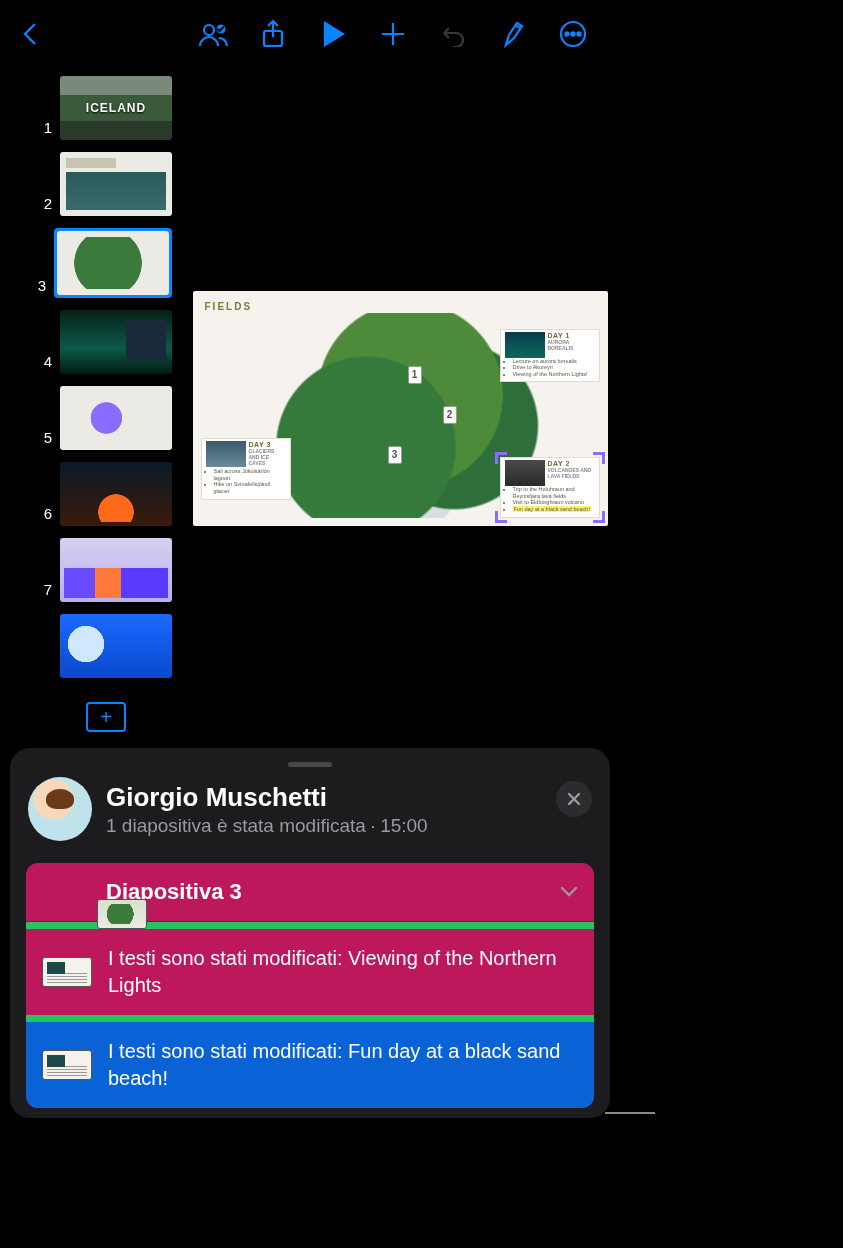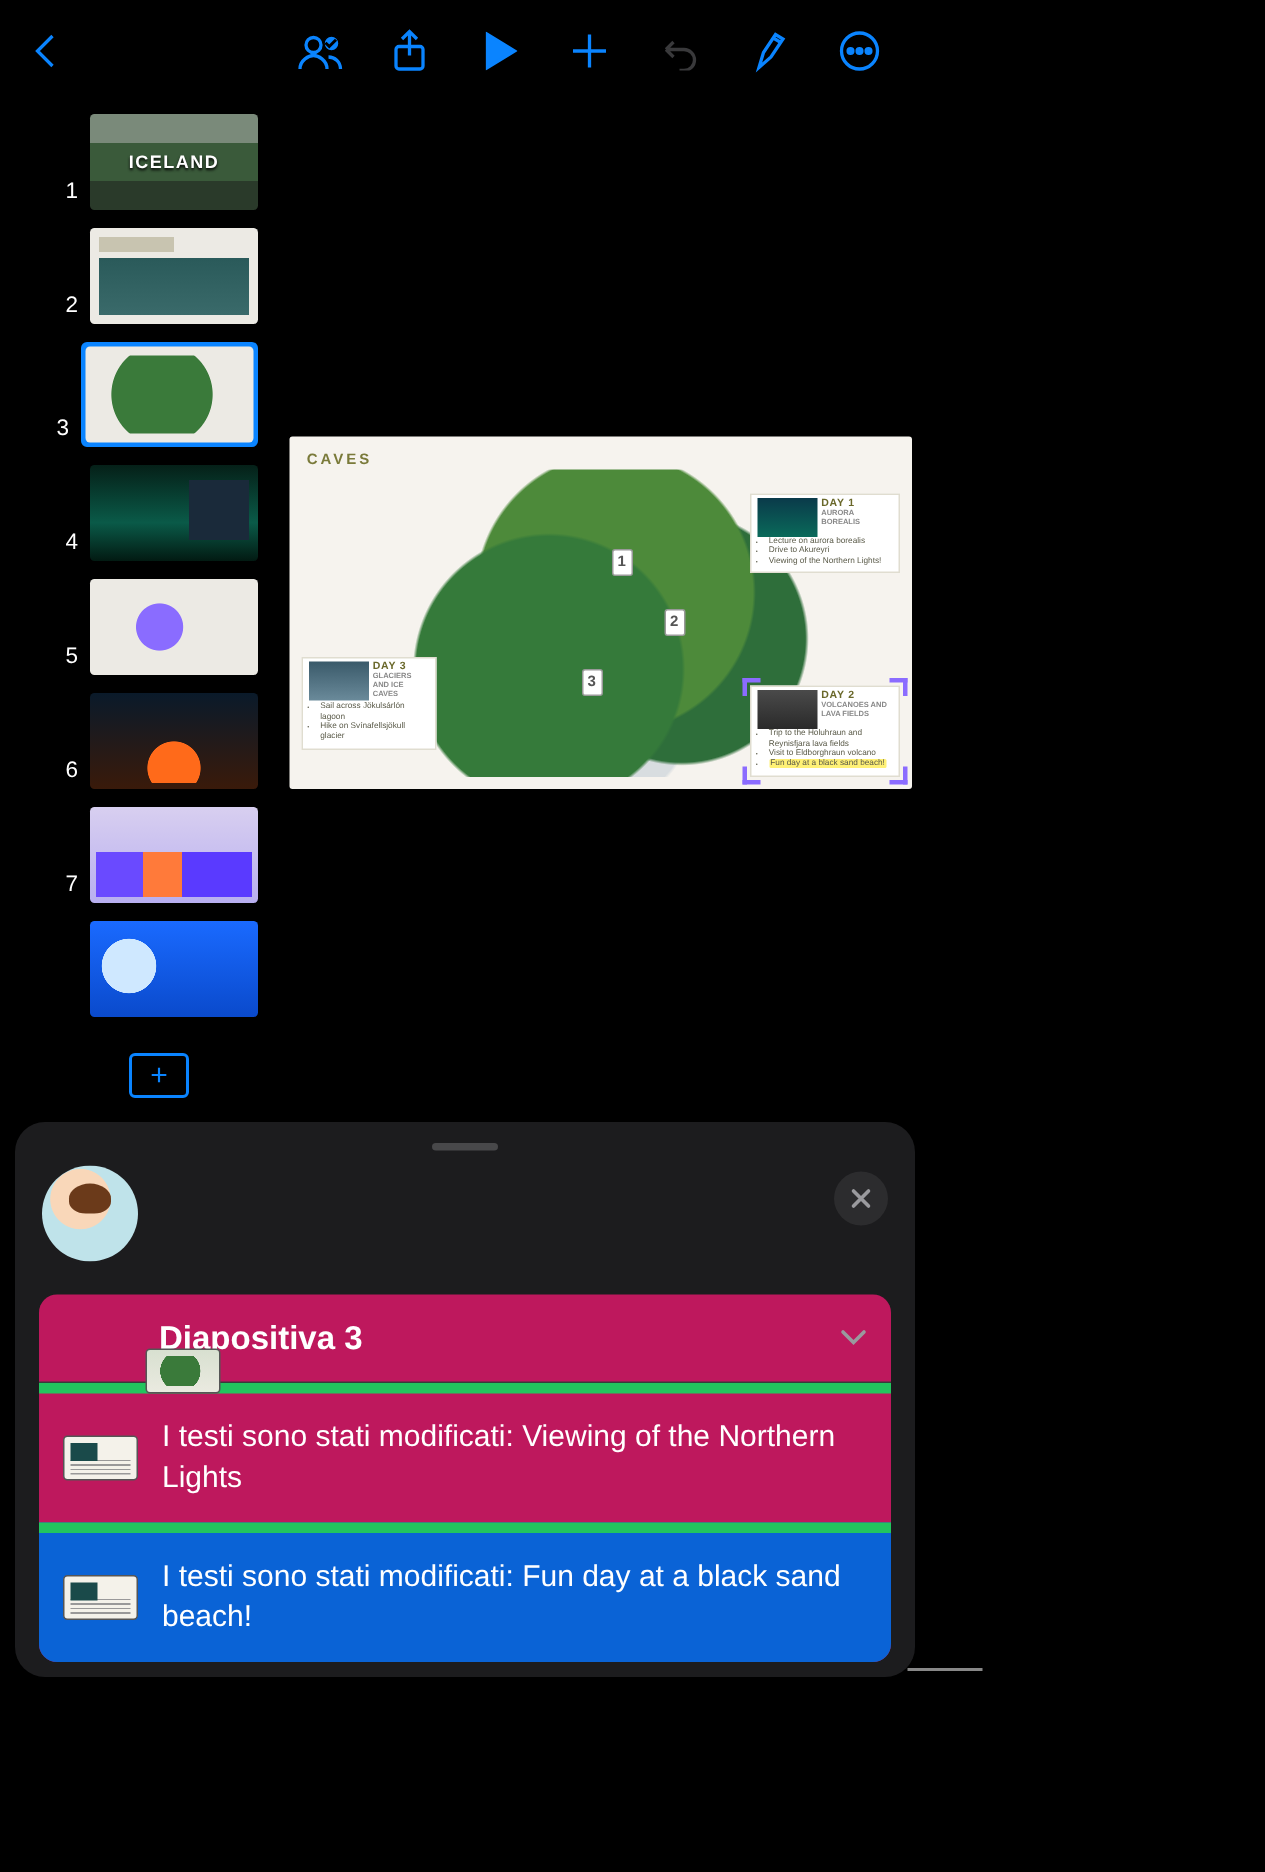--- a/index.html
+++ b/index.html
@@ -360,21 +360,21 @@
         <div class="thumb-num"></div>
         <div class="thumb th8"></div>
       </div>
       <div style="display:flex;justify-content:center;width:132px;">
         <div class="add-slide">+</div>
       </div>
     </div>
 
     <div class="canvas">
       <div class="slide">
-        <div class="agenda-title">CAVES</div>
+        <div class="agenda-title">FIELDS</div>
         <div class="map"></div>
         <div class="map-marker" style="left:215px;top:75px">1</div>
         <div class="map-marker" style="left:250px;top:115px">2</div>
         <div class="map-marker" style="left:195px;top:155px">3</div>
 
         <div class="day-card" style="right:8px;top:38px">
           <div class="ph" style="background:linear-gradient(#0a3a4a,#0a6a5a)"></div>
           <h5>DAY 1</h5>
           <h6>AURORA BOREALIS</h6>
           <ul>
@@ -409,20 +409,26 @@
           </ul>
         </div>
       </div>
     </div>
   </div>
 
   <div class="panel">
     <div class="grab"></div>
     <div class="panel-head">
       <div class="avatar"></div>
+      <div>
+        <h2>Giorgio Muschetti</h2>
+        <p>
+          <span>1 diapositiva è stata modificata</span><span class="dot">·</span><span>15:00</span>
+        </p>
+      </div>
       <div class="close-btn">
         <svg width="14" height="14" viewBox="0 0 14 14">
             <path d="M2 2l10 10M12 2L2 12" stroke="#9a9a9e" stroke-width="2.4" stroke-linecap="round"></path>
           </svg>
       </div>
     </div>
 
     <div class="section">
       <div class="sec-head">
         <div class="mini-thumb map"></div>

